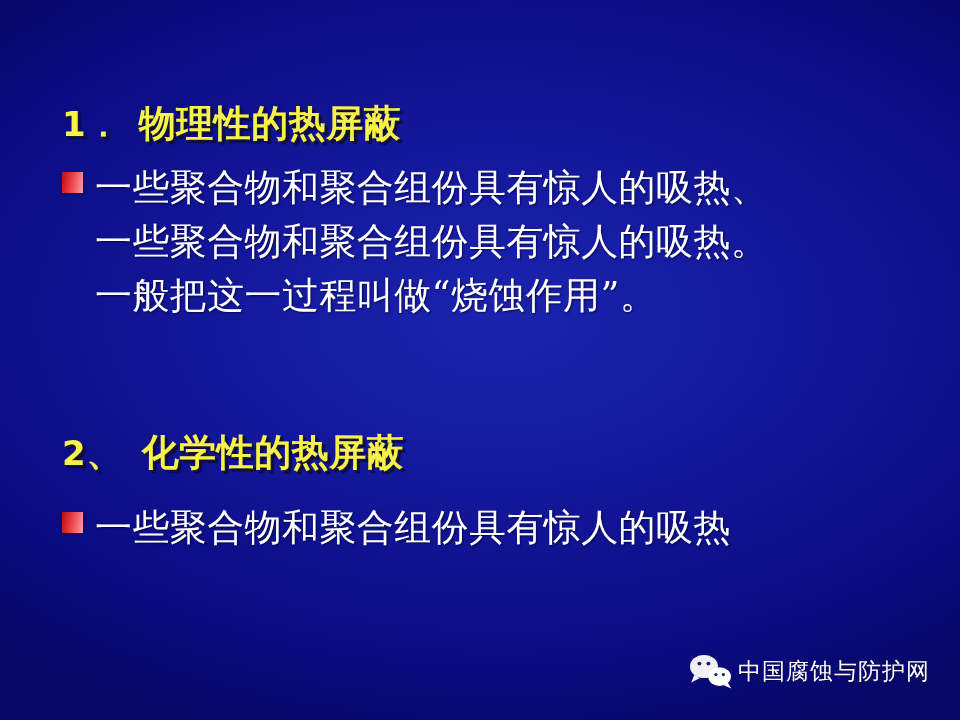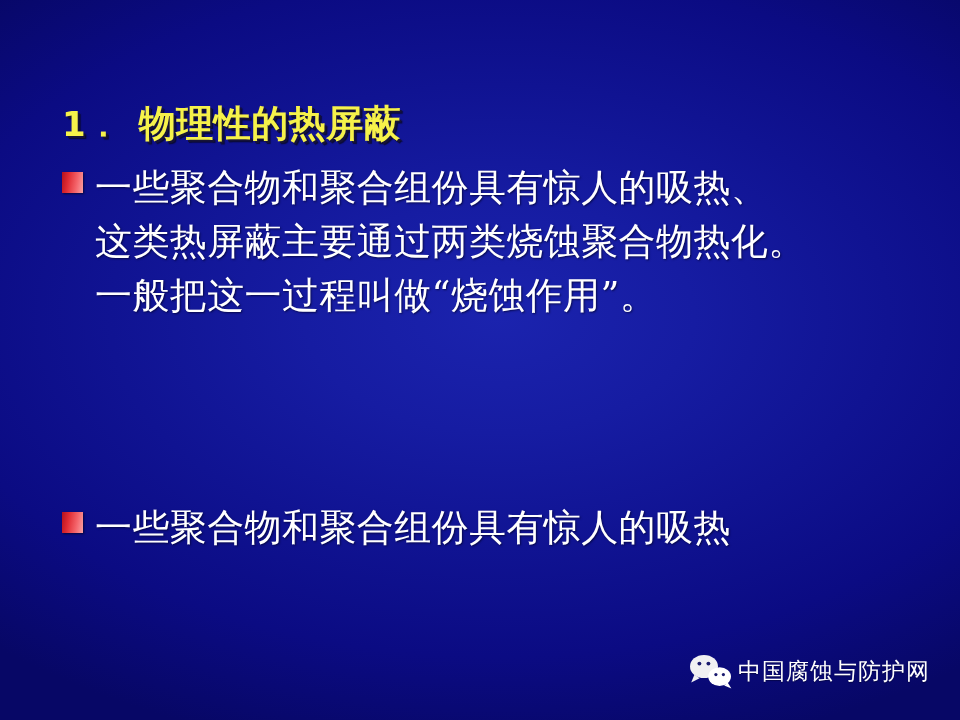--- a/index.html
+++ b/index.html
@@ -109,25 +109,28 @@
 <div id="slide">
 
   <div class="heading" id="heading-1">
     <span class="num">1</span><span class="num">．</span><span class="gap"></span><span>物理性的热屏蔽</span>
   </div>
 
   <div class="bullet-block" id="bullet-block-1">
     <span class="bullet-marker"></span>
     <ul class="bullet-lines">
       <li>一些聚合物和聚合组份具有惊人的吸热、</li>
-      <li>这类热屏蔽主要通过两类烧蚀聚合物热化。</li>
+      <li>一些聚合物和聚合组份具有惊人的吸热。</li>
       <li>一般把这一过程叫做“烧蚀作用”。</li>
     </ul>
   </div>
 
+  <div class="heading" id="heading-2">
+    <span class="num">2</span><span>、</span><span class="gap"></span><span>化学性的热屏蔽</span>
+  </div>
 
   <div class="bullet-block" id="bullet-block-2">
     <span class="bullet-marker"></span>
     <ul class="bullet-lines">
       <li>一些聚合物和聚合组份具有惊人的吸热</li>
     </ul>
   </div>
 
   <div id="watermark">
     <span>

